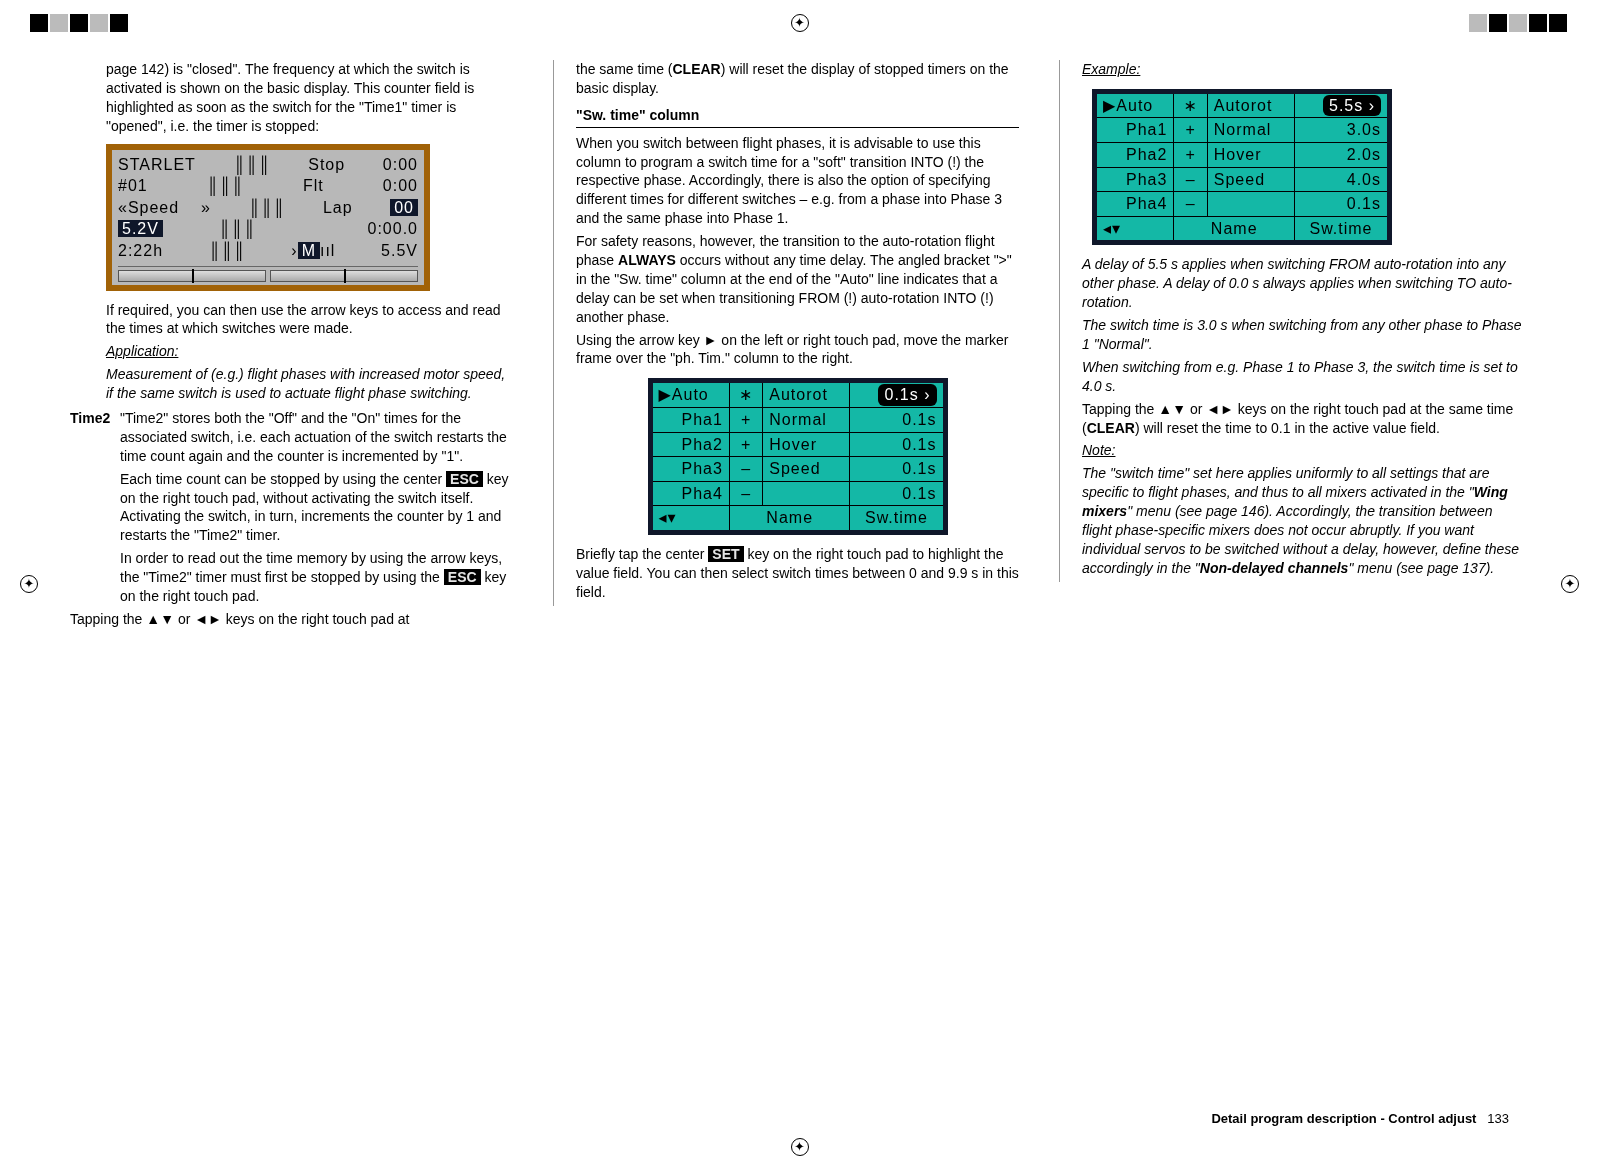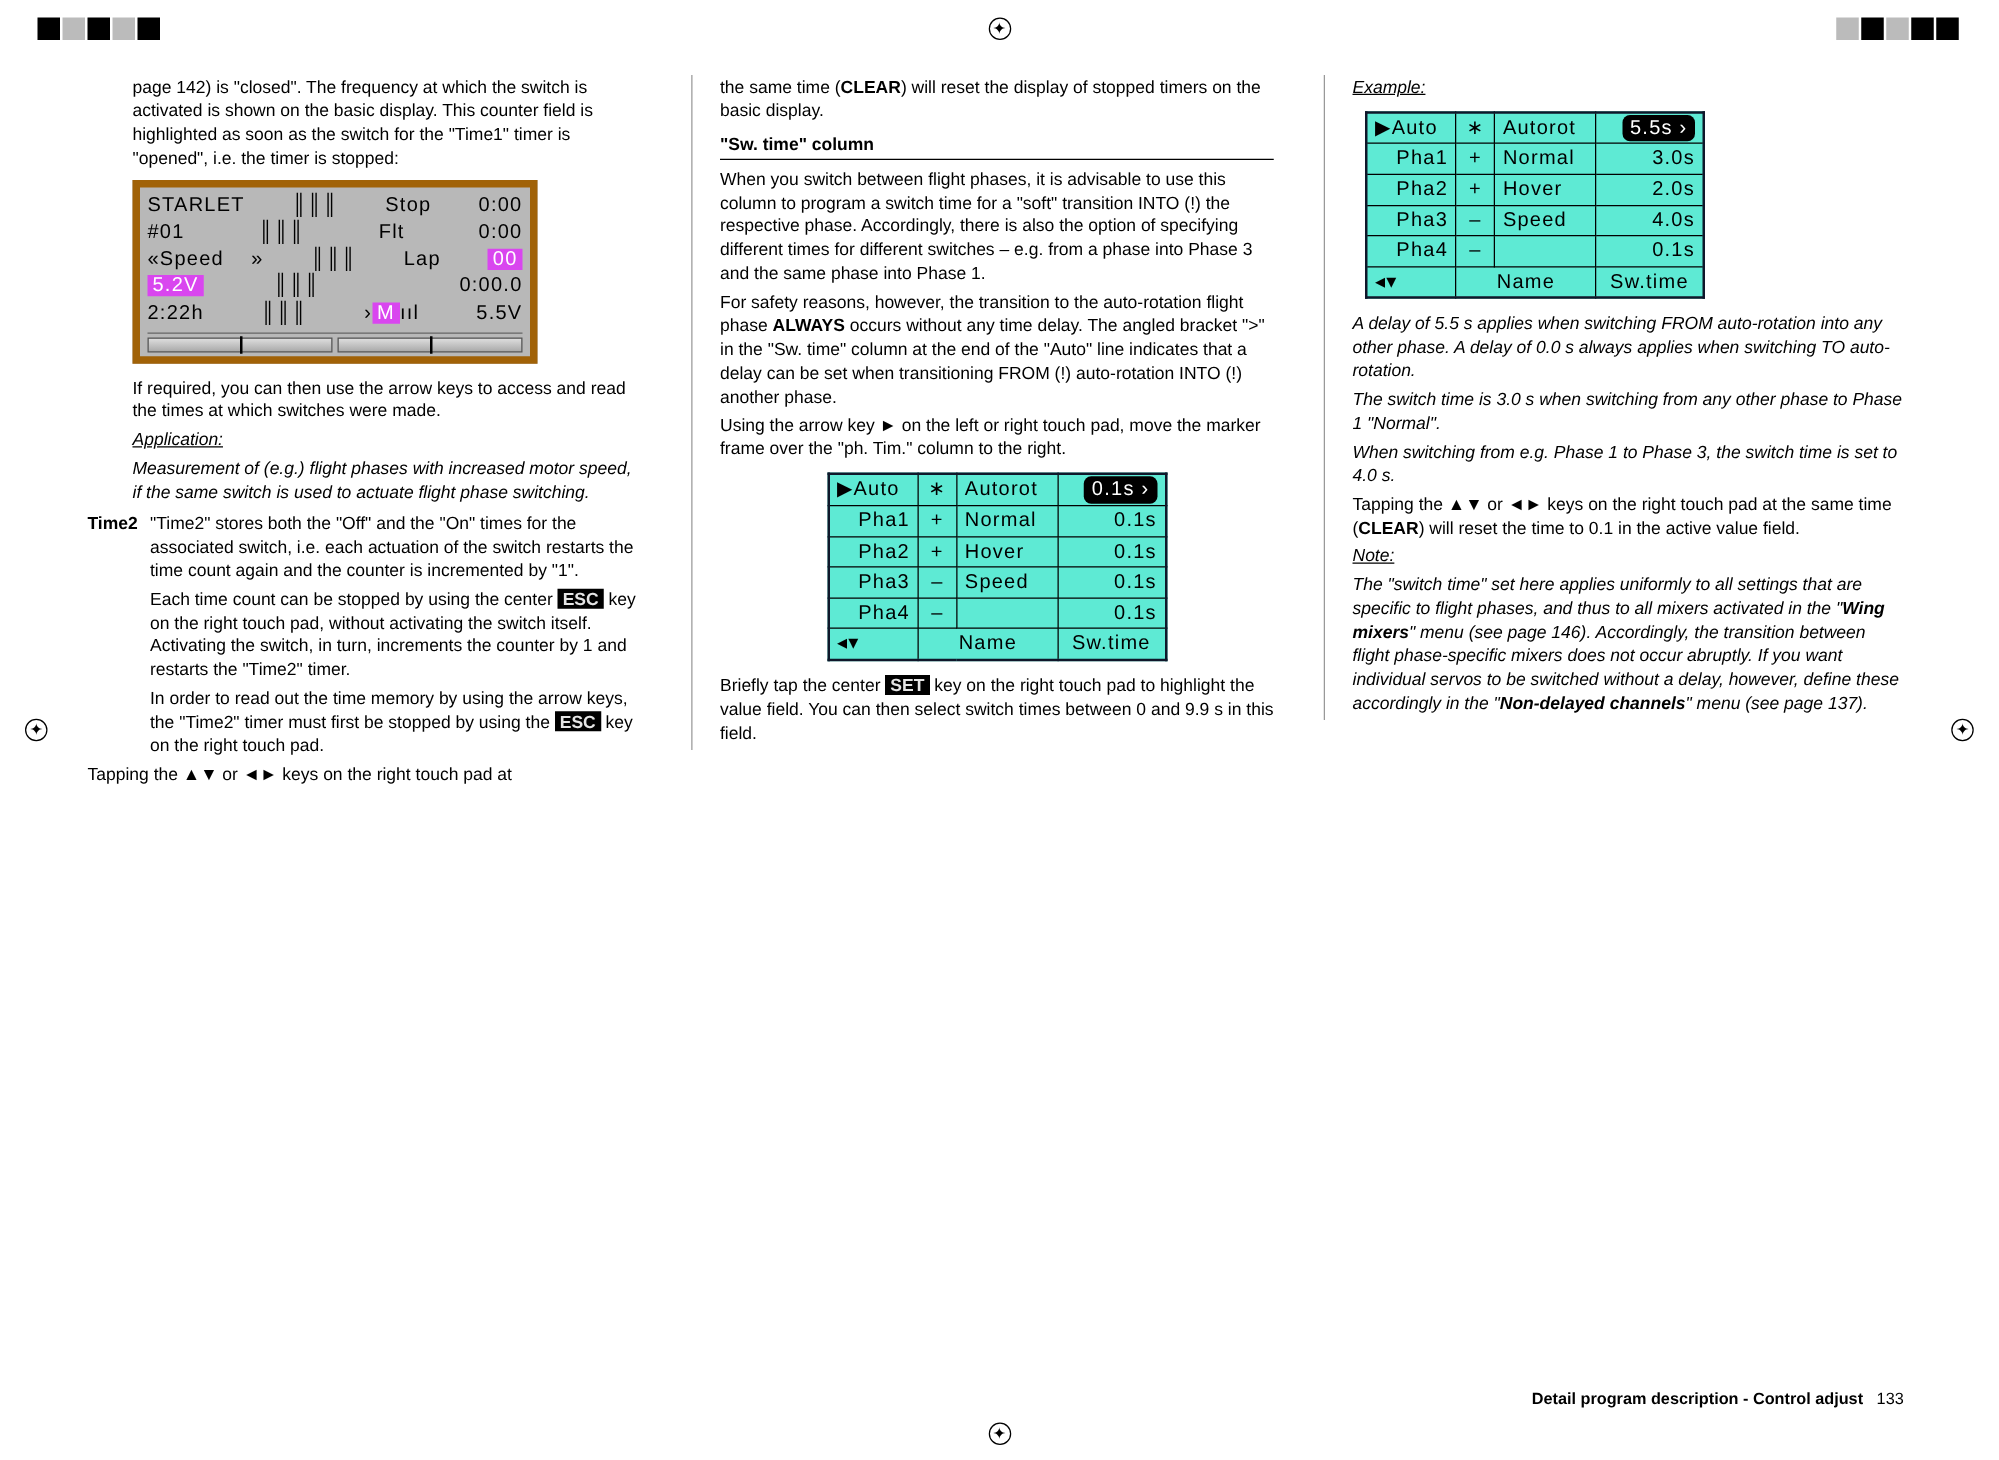--- a/index.html
+++ b/index.html
@@ -59,21 +59,21 @@
   .inv-key{
     background:#000;color:#e5e5e5;font-weight:bold;
     padding:0 4px;font-family:Arial;
   }
   .section-head{
     font-weight:bold;
     border-bottom:1.5px solid #000;
     display:block;padding-bottom:2px;margin:8px 0 6px 0;
   }
   .footer{
-    position:absolute;bottom:40px;right:76px;
+    position:absolute;bottom:40px;right:90px;
     font-size:13px;
   }
   .footer .title{font-weight:bold;}
   .bottom-mark{
     position:absolute;bottom:12px;left:50%;transform:translateX(-50%);
     width:16px;height:16px;border:1px solid #000;border-radius:50%;
     display:flex;align-items:center;justify-content:center;font-size:13px;
   }
 
   
@@ -82,34 +82,34 @@
     width:300px;
     background:#b8b8b8;
     border:6px solid #a16207;
     font-family:"Arial Narrow", Arial;
     letter-spacing:1px;
     color:#000;
     padding:4px 6px 0 6px;
   }
   .lcd .row{display:flex;justify-content:space-between;font-size:16px;}
   .lcd .row span{white-space:pre;}
-  .lcd .inv-val{background:#d946ef;color:#fff;padding:0 4px;}
+  .lcd .inv-val{background:#0f172a;color:#fff;padding:0 4px;}
   .lcd .bars{
     display:flex;gap:4px;margin-top:4px;padding:3px 0;
     border-top:1px solid #666;
   }
   .lcd .bar{flex:1;height:10px;background:linear-gradient(#ddd,#aaa);border:1px solid #555;position:relative;}
   .lcd .bar::after{content:"";position:absolute;left:50%;top:-2px;width:2px;height:14px;background:#000;}
 
   
   .ptable{
     margin:10px auto;
-    width:272px;
-    border:2px solid #0f172a;
-    background:#5eead4;
+    width:300px;
+    border:5px solid #0f172a;
+    background:#14b8a6;
     font-family:"Arial Narrow", Arial;
     letter-spacing:1px;
     font-size:16px;
     border-collapse:collapse;
   }
   .ptable td{
     border:1px solid #000;
     padding:1px 6px;
     text-align:left;
   }

